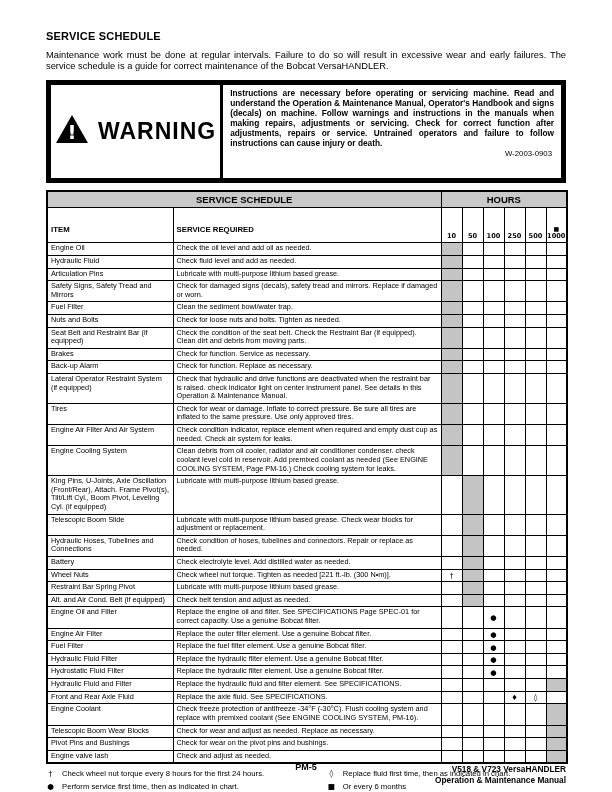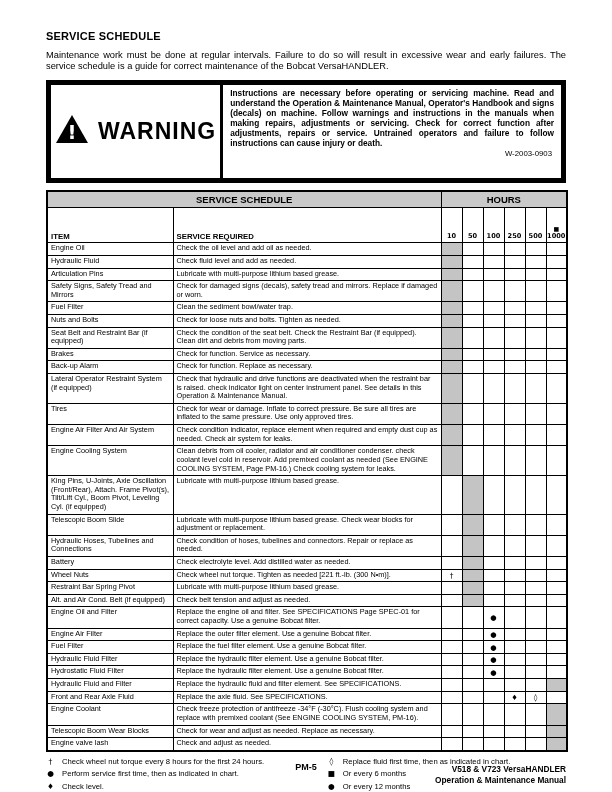--- a/index.html
+++ b/index.html
@@ -15,21 +15,21 @@
   .warning-box { border:5px solid #000; display:flex; align-items:stretch; margin-bottom:7px; background:#fff; }
   .warning-left { flex:0 0 158px; display:flex; align-items:center; justify-content:center; gap:9px; padding:6px 4px; border-right:3px solid #000; }
   .warning-word { font-size:23px; font-weight:bold; letter-spacing:1px; }
   .warning-right { flex:1; padding:3px 7px 20px; display:flex; flex-direction:column; }
   .warning-text { font-size:8.3px; font-weight:bold; line-height:1.22; text-align:justify; margin:0; }
   .warning-code { font-size:7.8px; font-weight:normal; text-align:right; margin:1px 2px 0 0; }
 
   table.svc { border-collapse:collapse; width:100%; border:2px solid #000; table-layout:fixed; }
   table.svc th, table.svc td { border:1px solid #000; }
   th.sec-head { background:#c9c9c9; font-size:9.5px; padding:2px; text-align:center; font-weight:bold; }
-  th.col-head { font-size:7.8px; text-align:left; padding:1px 3px; vertical-align:bottom; font-weight:bold; }
+  th.col-head { font-size:7.8px; text-align:left; padding:8px 3px; vertical-align:bottom; font-weight:bold; }
   th.hour-head { font-size:6.6px; text-align:center; vertical-align:bottom; padding:17px 0 2px;
                  font-family:"DejaVu Sans", sans-serif; font-weight:bold; }
   .hour-marker { display:block; font-size:6px; line-height:7px; }
   td.col-item, td.col-service { font-size:7.3px; line-height:1.18; padding:1px 3px 2px; vertical-align:top; word-wrap:break-word; }
   td.col-hour { text-align:center; vertical-align:middle; font-size:7.3px; padding:0;
                 font-family:"DejaVu Sans", sans-serif; }
   td.shaded { background:#c4c4c4; }
 
   .footnotes { display:flex; margin-top:5px; font-size:7.7px; }
   .fn-col { flex:1; }
@@ -378,20 +378,30 @@
           <td class="col-item">Telescopic Boom Wear Blocks</td>
           <td class="col-service">Check for wear and adjust as needed. Replace as necessary.</td>
           <td class="col-hour"></td>
           <td class="col-hour"></td>
           <td class="col-hour"></td>
           <td class="col-hour"></td>
           <td class="col-hour"></td>
           <td class="col-hour shaded"></td>
         </tr>
         <tr>
+          <td class="col-item">Pivot Pins and Bushings</td>
+          <td class="col-service">Check for wear on the pivot pins and bushings.</td>
+          <td class="col-hour"></td>
+          <td class="col-hour"></td>
+          <td class="col-hour"></td>
+          <td class="col-hour"></td>
+          <td class="col-hour"></td>
+          <td class="col-hour shaded"></td>
+        </tr>
+        <tr>
           <td class="col-item">Engine valve lash</td>
           <td class="col-service">Check and adjust as needed.</td>
           <td class="col-hour"></td>
           <td class="col-hour"></td>
           <td class="col-hour"></td>
           <td class="col-hour"></td>
           <td class="col-hour"></td>
           <td class="col-hour shaded"></td>
         </tr>
       </tbody>

